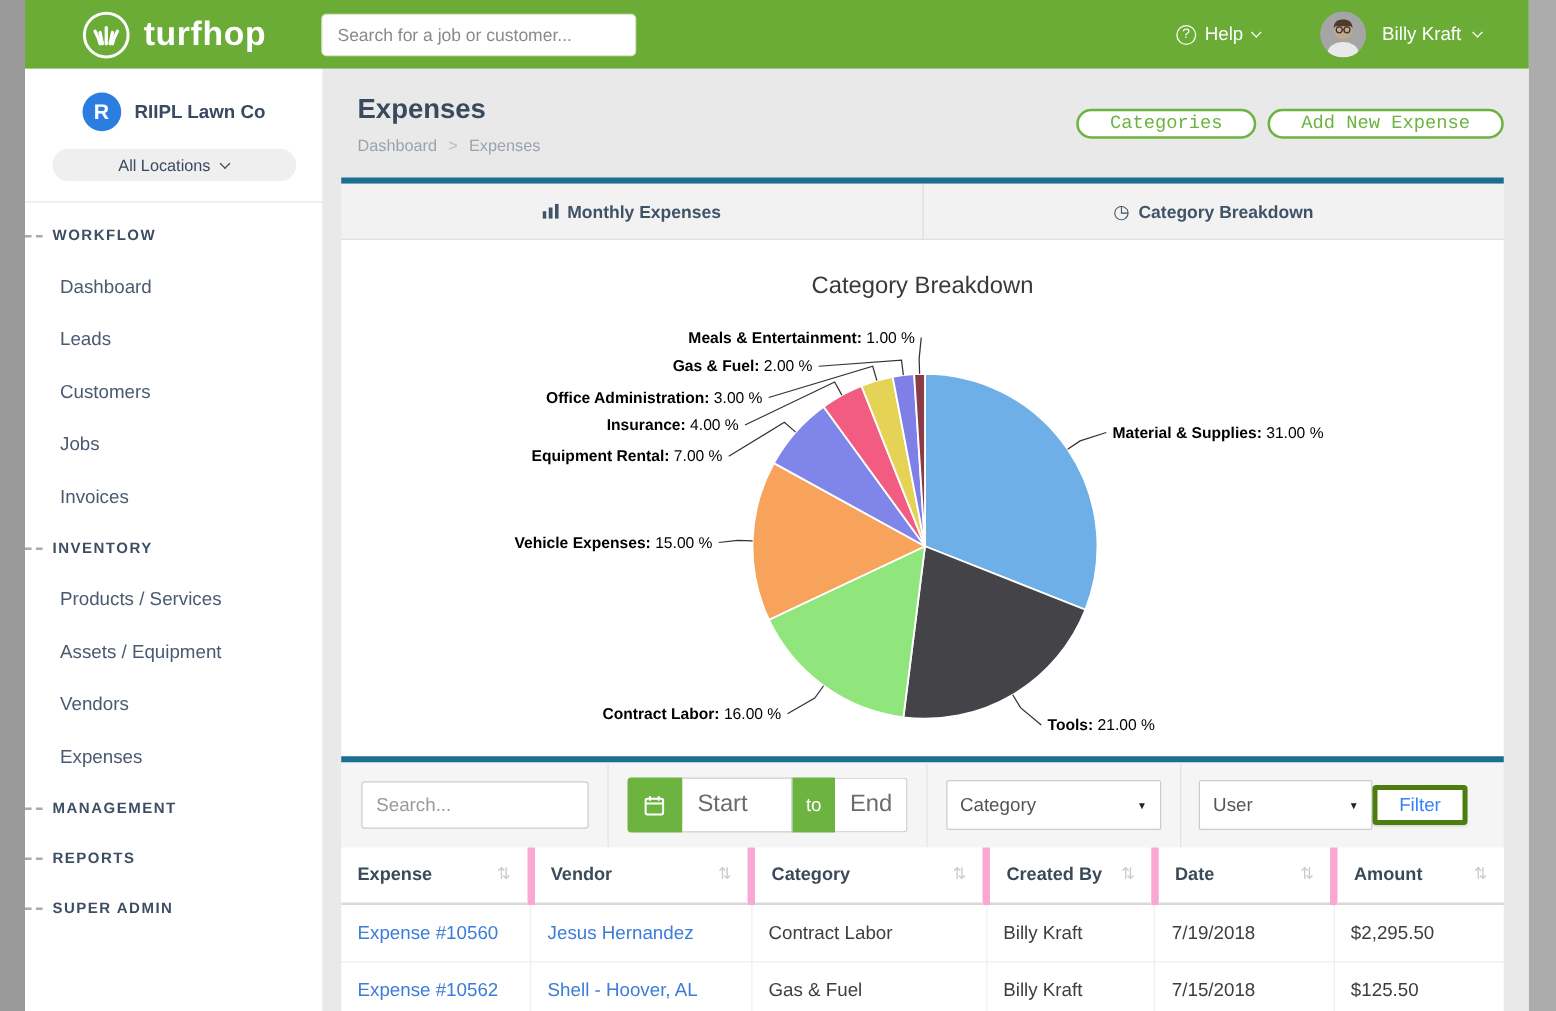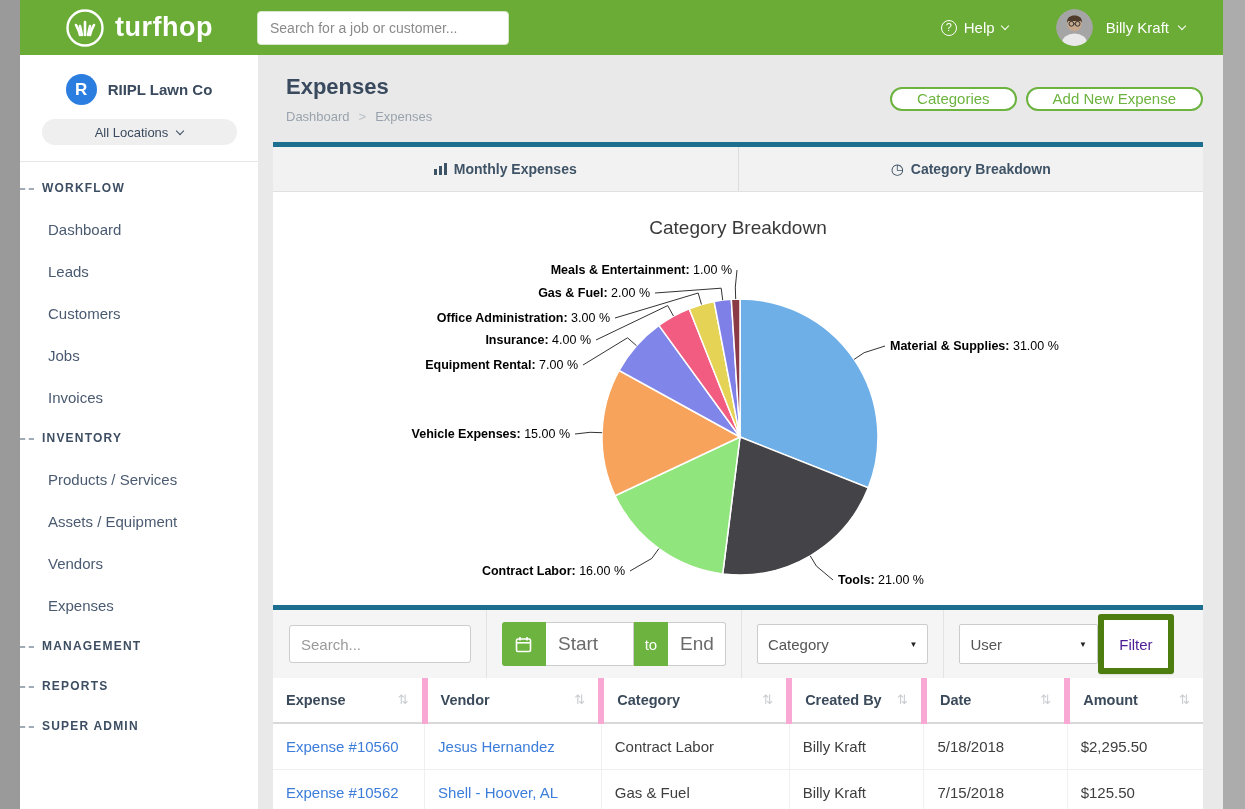--- a/index.html
+++ b/index.html
@@ -48,21 +48,21 @@
   .nav-item { height:42px; display:flex; align-items:center; padding-left:28px; font-size:15px; color:#4A5A70; cursor:pointer; }
 
   
   .page-header { height:87px; display:flex; align-items:center; justify-content:space-between; padding:0 20px 0 28px; flex:0 0 auto; }
   .page-title { font-size:22px; font-weight:bold; color:#3A4A5E; margin-bottom:9px; }
   .breadcrumb { font-size:13px; color:#9AA3AD; display:flex; gap:9px; }
   .crumb-link { cursor:pointer; }
   .crumb-sep { color:#B9C0C7; }
   .actions { display:flex; gap:9px; }
   .pill-btn { height:24px; padding:0 25px; background:#fff; border:2px solid #6CB33F; border-radius:21px;
-              color:#6CB33F; font-size:15px; cursor:pointer; font-family:Liberation Sans, sans-serif; }
+              color:#6CB33F; font-size:15px; cursor:pointer; font-family:Liberation Mono, monospace; }
 
   
   .content { padding:0 20px 16px 15px; flex:1; display:flex; flex-direction:column; min-height:0; }
   .teal-bar { height:5px; background:#1D6F8F; flex:0 0 auto; }
   .tabs { display:flex; height:45px; background:#F2F2F2; border-bottom:1px solid #E0E0E0; flex:0 0 auto; }
   .tab { flex:1; display:flex; align-items:center; justify-content:center; gap:7px; font-size:14px; font-weight:bold;
          color:#3E5366; cursor:pointer; }
   .tab + .tab { border-left:1px solid #DCDCDC; }
   .tab-icon { display:flex; align-items:center; color:#3E5366; }
   .pie-glyph { font-size:15px; line-height:1; font-family:"DejaVu Sans",sans-serif; }
@@ -81,22 +81,22 @@
   .date-input { width:88px; border:1px solid #CCC; border-left:none; padding:0 12px; font-size:19px; color:#555; outline:none;
                 background:#fff; font-family:inherit; }
   .date-input::placeholder { color:#6b6b6b; }
   .to-box { width:34px; background:#6CB33F; color:#fff; font-size:15px; display:flex; align-items:center; justify-content:center; }
   .date-end { width:58px; border-radius:0 3px 3px 0; }
   .select { height:40px; background:#fff; border:1px solid #CCC; border-radius:2px; display:flex; align-items:center;
             justify-content:space-between; padding:0 10px; font-size:15px; color:#555; cursor:pointer; }
   .select-cat { width:176px; }
   .select-user { width:142px; }
   .dd-arrow { font-size:8px; color:#222; }
-  .filter-btn { margin-left:auto; margin-right:13px; width:78px; height:60px; background:#fff; border:6px solid #4d7c0f;
-                border-radius:3px; font-size:15px; color:#4c1d95; cursor:pointer; box-shadow:0 1px 1px rgba(0,0,0,.08);
+  .filter-btn { margin-left:auto; margin-right:13px; width:78px; height:32px; background:#fff; border:4px solid #4d7c0f;
+                border-radius:3px; font-size:15px; color:#3b82f6; cursor:pointer; box-shadow:0 1px 1px rgba(0,0,0,.08);
                 font-family:inherit; }
 
   
   .table-panel { background:#fff; flex:1; }
   table { width:100%; border-collapse:collapse; table-layout:fixed; }
   th { text-align:left; padding:14px 13px; font-size:14.5px; font-weight:bold; color:#3B4A5A;
        border-bottom:2px solid #D9D9D9; border-right:6px solid #f9a8d4; background:#fff; }
   th:last-child { border-right:none; }
   .sort-ic { float:right; color:#C9CDD2; font-size:13px; font-weight:normal; cursor:pointer; font-family:"DejaVu Sans",sans-serif; }
   td { padding:14px 13px; font-size:15px; color:#3E3E3E; border-bottom:1px solid #EEE; border-right:1px solid #F0F0F0; }
@@ -302,21 +302,21 @@
                   <th><span>Date</span><span class="sort-ic">⇅</span></th>
                   <th><span>Amount</span><span class="sort-ic">⇅</span></th>
                 </tr>
               </thead>
             <tbody id="table-body">
                 <tr>
                   <td class="link">Expense #10560</td>
                   <td class="link">Jesus Hernandez</td>
                   <td>Contract Labor</td>
                   <td>Billy Kraft</td>
-                  <td>5/18/2018</td>
+                  <td>7/19/2018</td>
                   <td>$2,295.50</td>
                 </tr>
                 <tr>
                   <td class="link">Expense #10562</td>
                   <td class="link">Shell - Hoover, AL</td>
                   <td>Gas &amp; Fuel</td>
                   <td>Billy Kraft</td>
                   <td>7/15/2018</td>
                   <td>$125.50</td>
                 </tr>

